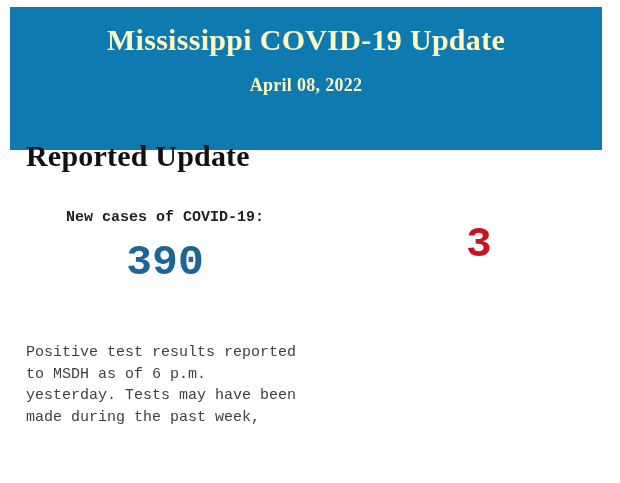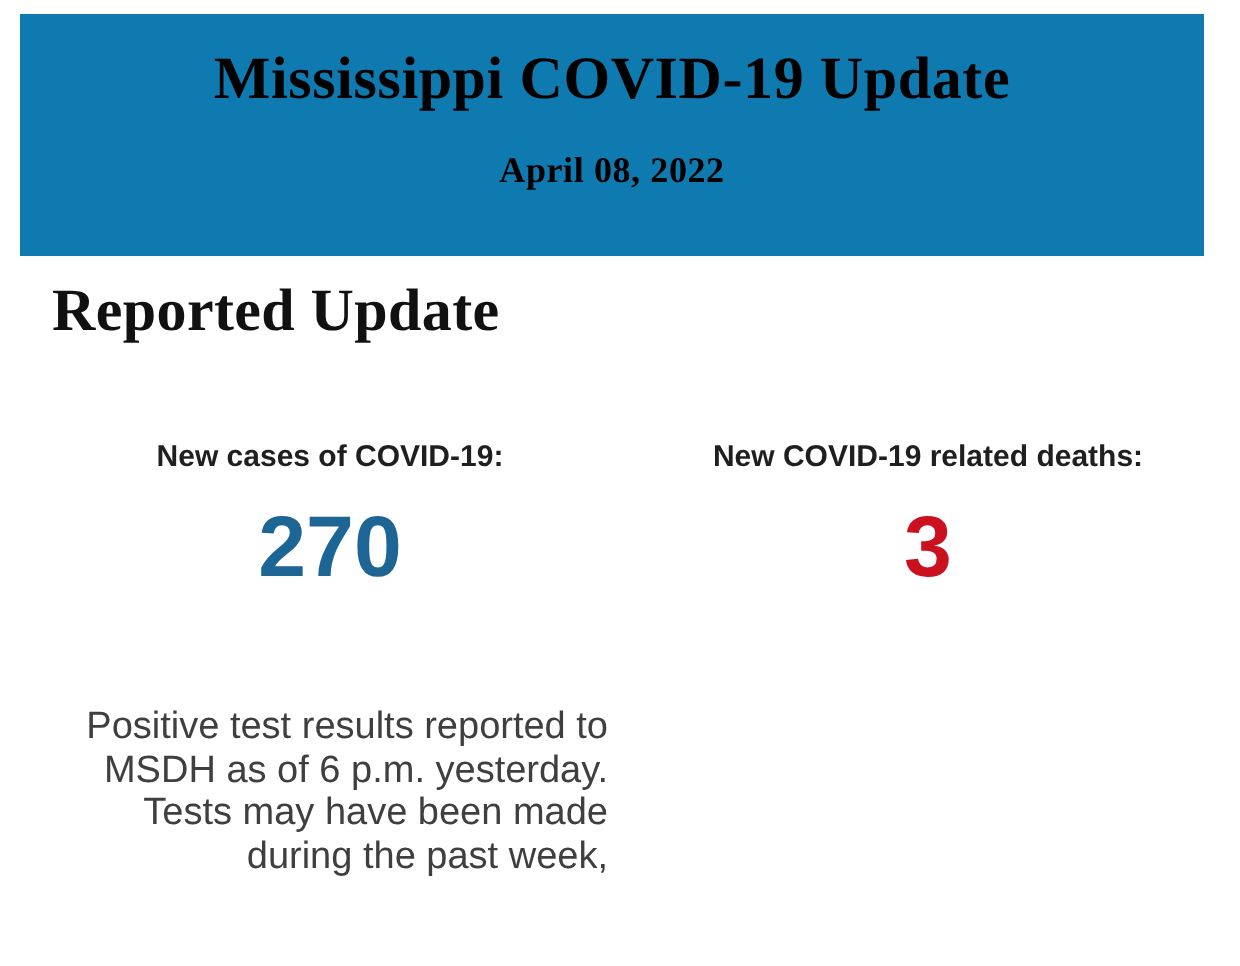--- a/index.html
+++ b/index.html
@@ -17,23 +17,23 @@
     position: relative;
     width: 620px;
     height: 483px;
     background: #ffffff;
   }
   .banner {
     position: absolute;
     left: 10px;
     top: 7px;
     width: 592px;
-    height: 121px;
+    height: 143px;
     background: #0e7ab0;
-    color: #000000;
+    color: #fef9c3;
     text-align: center;
     font-family: "Liberation Serif", "DejaVu Serif", serif;
   }
   .banner h1 {
     margin: 0;
     padding-top: 14px;
     font-size: 30px;
     line-height: 38px;
     font-weight: bold;
     letter-spacing: 0.3px;
@@ -58,67 +58,67 @@
     font-family: "Liberation Serif", "DejaVu Serif", serif;
     font-size: 30px;
     line-height: 36px;
     font-weight: bold;
     color: #111111;
     letter-spacing: 0.2px;
   }
   .stats-grid {
     display: grid;
     grid-template-columns: 278px 278px;
-    column-gap: 21px;
-    margin: 46px 0 0 26px;
+    column-gap: 36px;
+    margin: 35px 0 0 26px;
+    font-family: Liberation Mono, monospace;
   }
   .stat-label {
     text-align: center;
     font-size: 15px;
     line-height: 18px;
     font-weight: bold;
     color: #1f1f1f;
   }
   .stat-value {
     text-align: center;
     margin-top: 12px;
     font-size: 43px;
     line-height: 48px;
     font-weight: bold;
   }
   .stat-desc {
     margin: 55px 0 0 0;
-    font-size: 19px;
+    font-size: 15px;
     line-height: 21.5px;
     color: #3f3f3f;
-    text-align: right;
+    text-align: left;
   }
 </style>
 </head>
 <body>
 
 <div class="page">
 
   <header class="banner" style="background-color: rgb(14, 122, 176);">
     <h1>Mississippi COVID-19 Update</h1>
     <div class="banner-date">April 08, 2022</div>
   </header>
 
   <main>
     <h2 class="section-heading">Reported Update</h2>
 
     <div class="stats-grid">
 
       <section class="stat">
         <div class="stat-label">New cases of COVID-19:</div>
-        <div class="stat-value" style="color: rgb(29, 101, 149);">270</div>
+        <div class="stat-value" style="color: rgb(29, 101, 149);">390</div>
         <p class="stat-desc">Positive test results reported to MSDH as of 6 p.m. yesterday. Tests may have been made during the past week,</p>
       </section>
 
       <section class="stat">
-        <div class="stat-label">New COVID-19 related deaths:</div>
         <div class="stat-value" style="color: rgb(203, 17, 32);">3</div>
       </section>
 
     </div>
   </main>
 
 </div>
 
 </body></html>

